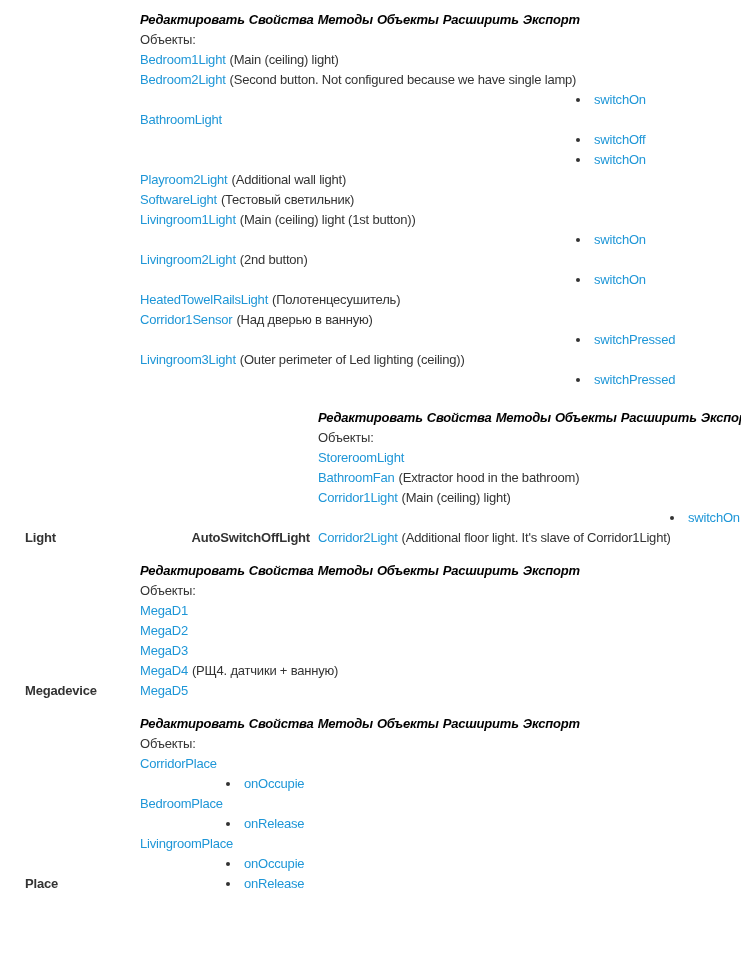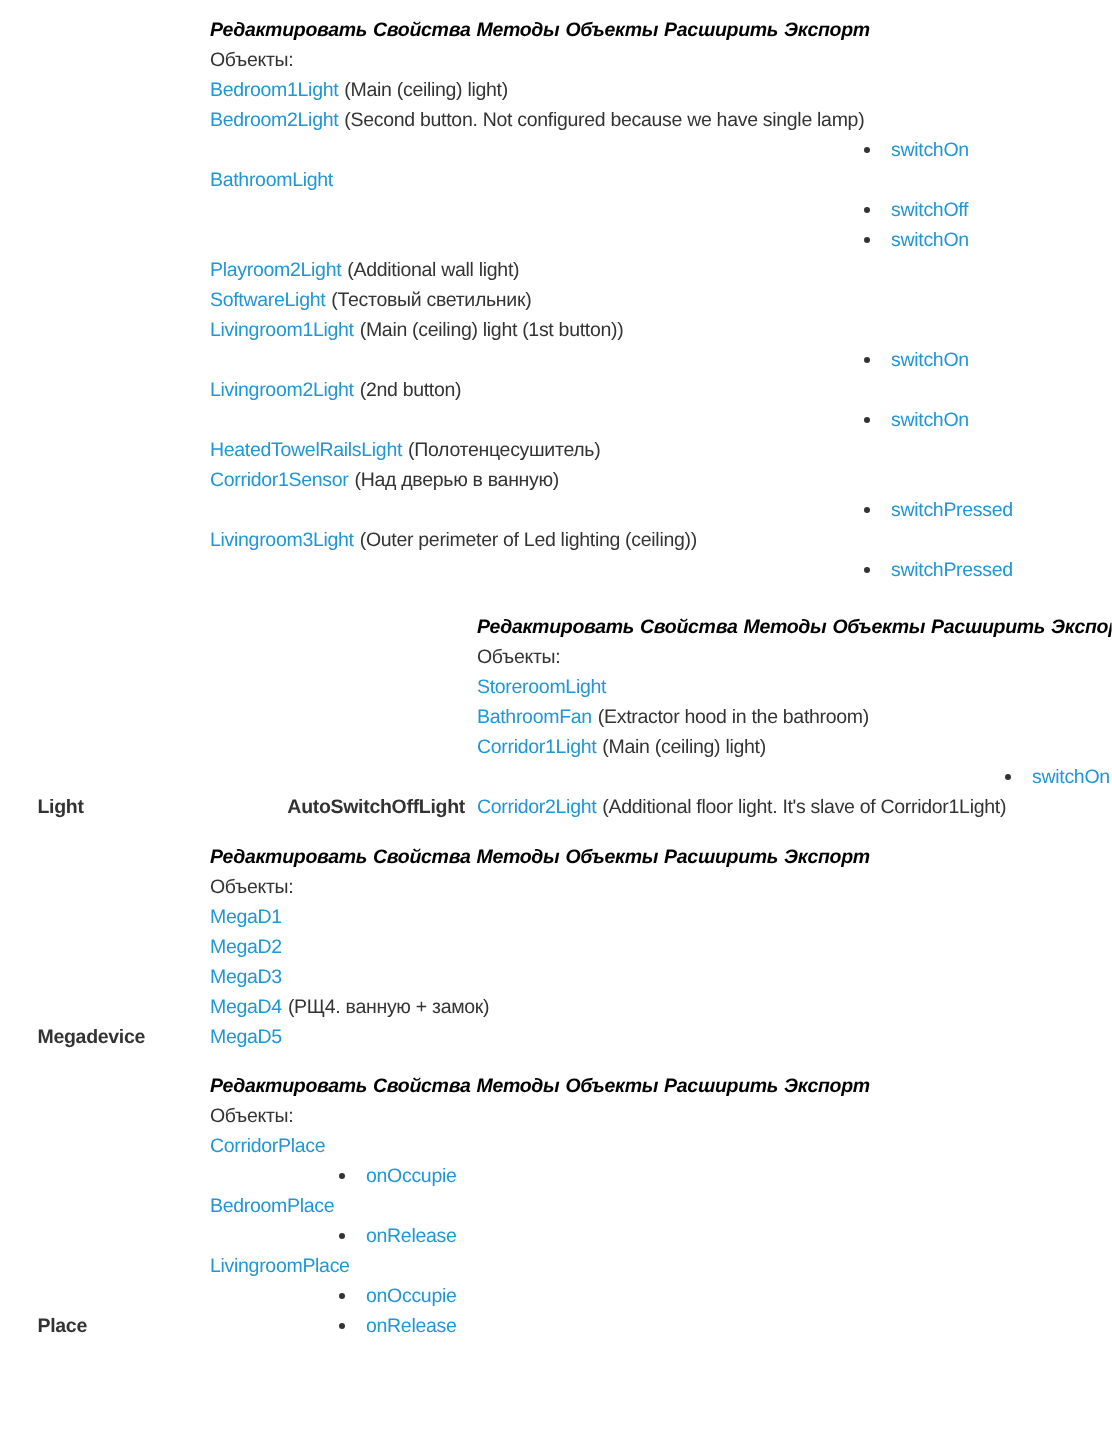--- a/index.html
+++ b/index.html
@@ -129,21 +129,21 @@
 
   <div class="cls-row sec-megadevice">
     <div class="cls-label">Megadevice</div>
     <div class="cls-content">
       <div class="cls-actions"><a href="#">Редактировать</a><a href="#">Свойства</a><a href="#">Методы</a><a href="#">Объекты</a><a href="#">Расширить</a><a href="#">Экспорт</a></div>
       <div class="objects-heading">Объекты:</div>
       <div class="objects-list">
           <div class="obj-line"><a href="#" class="obj-link">MegaD1</a></div>
           <div class="obj-line"><a href="#" class="obj-link">MegaD2</a></div>
           <div class="obj-line"><a href="#" class="obj-link">MegaD3</a></div>
-          <div class="obj-line"><a href="#" class="obj-link">MegaD4</a><span class="obj-desc">(РЩ4. ванную + замок)</span></div>
+          <div class="obj-line"><a href="#" class="obj-link">MegaD4</a><span class="obj-desc">(РЩ4. датчики + ванную)</span></div>
           <div class="obj-line"><a href="#" class="obj-link">MegaD5</a></div>
         </div>
       <div class="children"></div>
     </div>
   </div>
 
   <div class="cls-row sec-place">
     <div class="cls-label">Place</div>
     <div class="cls-content">
       <div class="cls-actions"><a href="#">Редактировать</a><a href="#">Свойства</a><a href="#">Методы</a><a href="#">Объекты</a><a href="#">Расширить</a><a href="#">Экспорт</a></div>

